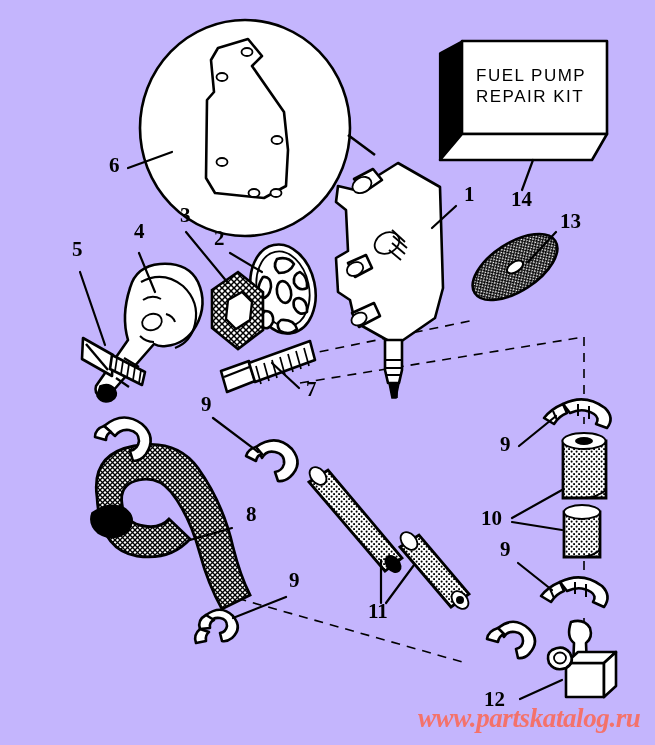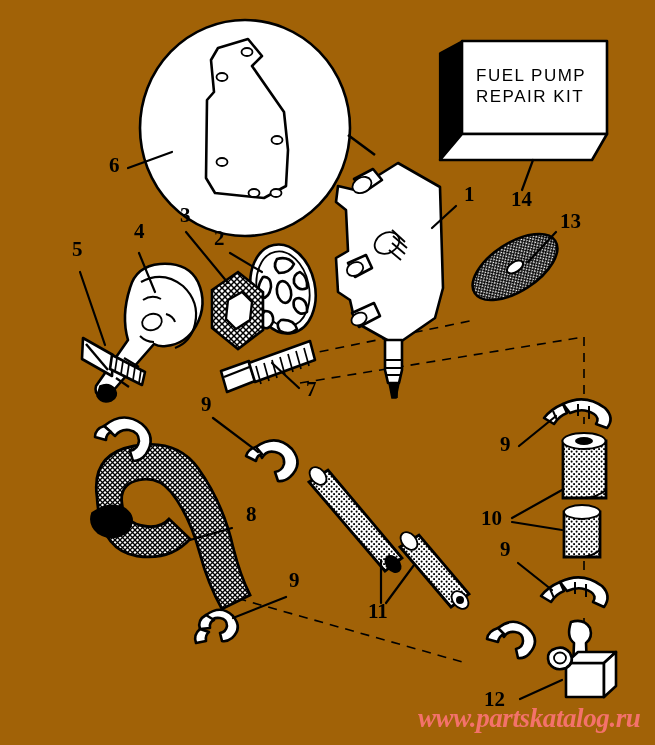--- a/index.html
+++ b/index.html
@@ -1,18 +1,18 @@
 <!DOCTYPE html>
 <html><head>
 <meta charset="utf-8">
 <style>
   html,body{margin:0;padding:0;background:#ffffff;}
   body{width:655px;height:745px;overflow:hidden;
        font-family:"Liberation Sans",sans-serif;}
-  #stage{position:relative;width:655px;height:745px;background:#a16207;}
+  #stage{position:relative;width:655px;height:745px;background:#c4b5fd;}
   #stage svg{position:absolute;left:0;top:0;}
   .lbl{font-family:"Liberation Serif",serif;font-weight:bold;font-size:21px;fill:#000;}
   .kit-txt{font-family:"Liberation Sans",sans-serif;font-size:17px;fill:#000;letter-spacing:1.5px;}
   .ln{stroke:#000;fill:none;}
   .mark{stroke:#000;stroke-width:2.2;fill:none;stroke-linecap:round;}
   .dash{stroke:#000;stroke-width:1.6;fill:none;stroke-dasharray:9 7;}
   .out{stroke:#000;stroke-width:2.6;fill:#fff;stroke-linejoin:round;stroke-linecap:round;}
   .outthin{stroke:#000;stroke-width:1.8;fill:#fff;stroke-linejoin:round;}
   .solid{fill:#000;stroke:#000;stroke-width:1.6;}
   .wm{font-family:"Liberation Serif",serif;font-style:italic;font-weight:bold;

